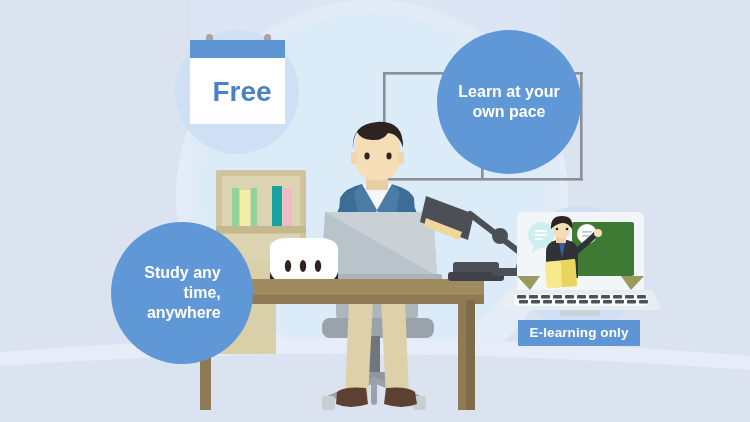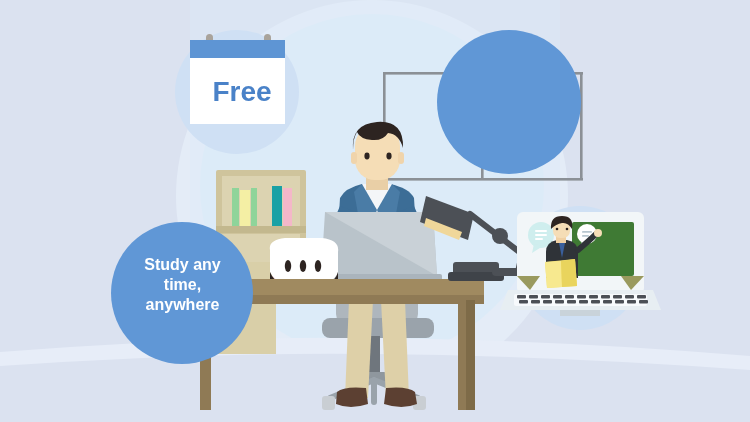--- a/index.html
+++ b/index.html
@@ -22,21 +22,21 @@
   .badge{
     background:#5e95d4;
     font-size:13.5px;
     letter-spacing:.1px;
     border-radius:1px;
   }
   .bubble-text{font-size:16px;}
   #lbl-no-timetable{left:182px;top:132px;width:115px;height:25px;}
   #lbl-elearning{left:518px;top:320px;width:122px;height:26px;}
   #lbl-learn-pace{left:436px;top:62px;width:146px;height:80px;}
-  #lbl-study-any{left:116px;top:240px;width:133px;height:90px;}
+  #lbl-study-any{left:116px;top:248px;width:133px;height:90px;text-align:right;}
   #lbl-free{
     position:absolute;left:196px;top:62px;width:92px;height:60px;
     display:flex;align-items:center;justify-content:center;
     color:#4a82c8;font-size:28px;font-weight:bold;
   }
 </style>
 </head>
 <body>
 
 <div id="stage">
@@ -235,19 +235,22 @@
     </g>
 
     <circle cx="509" cy="102" r="72" fill="#6097d6"></circle>
     <circle cx="182" cy="293" r="71" fill="#6097d6"></circle>
 
   </svg>
 
   <div id="lbl-free">Free</div>
 
 
-
+  <div class="lbl badge" id="lbl-elearning">E-learning only</div>
+
+  <div class="lbl bubble-text" id="lbl-learn-pace">Learn at your
+own pace</div>
 
   <div class="lbl bubble-text" id="lbl-study-any">Study any
 time,
 anywhere</div>
 
 </div>
 
 </body></html>

